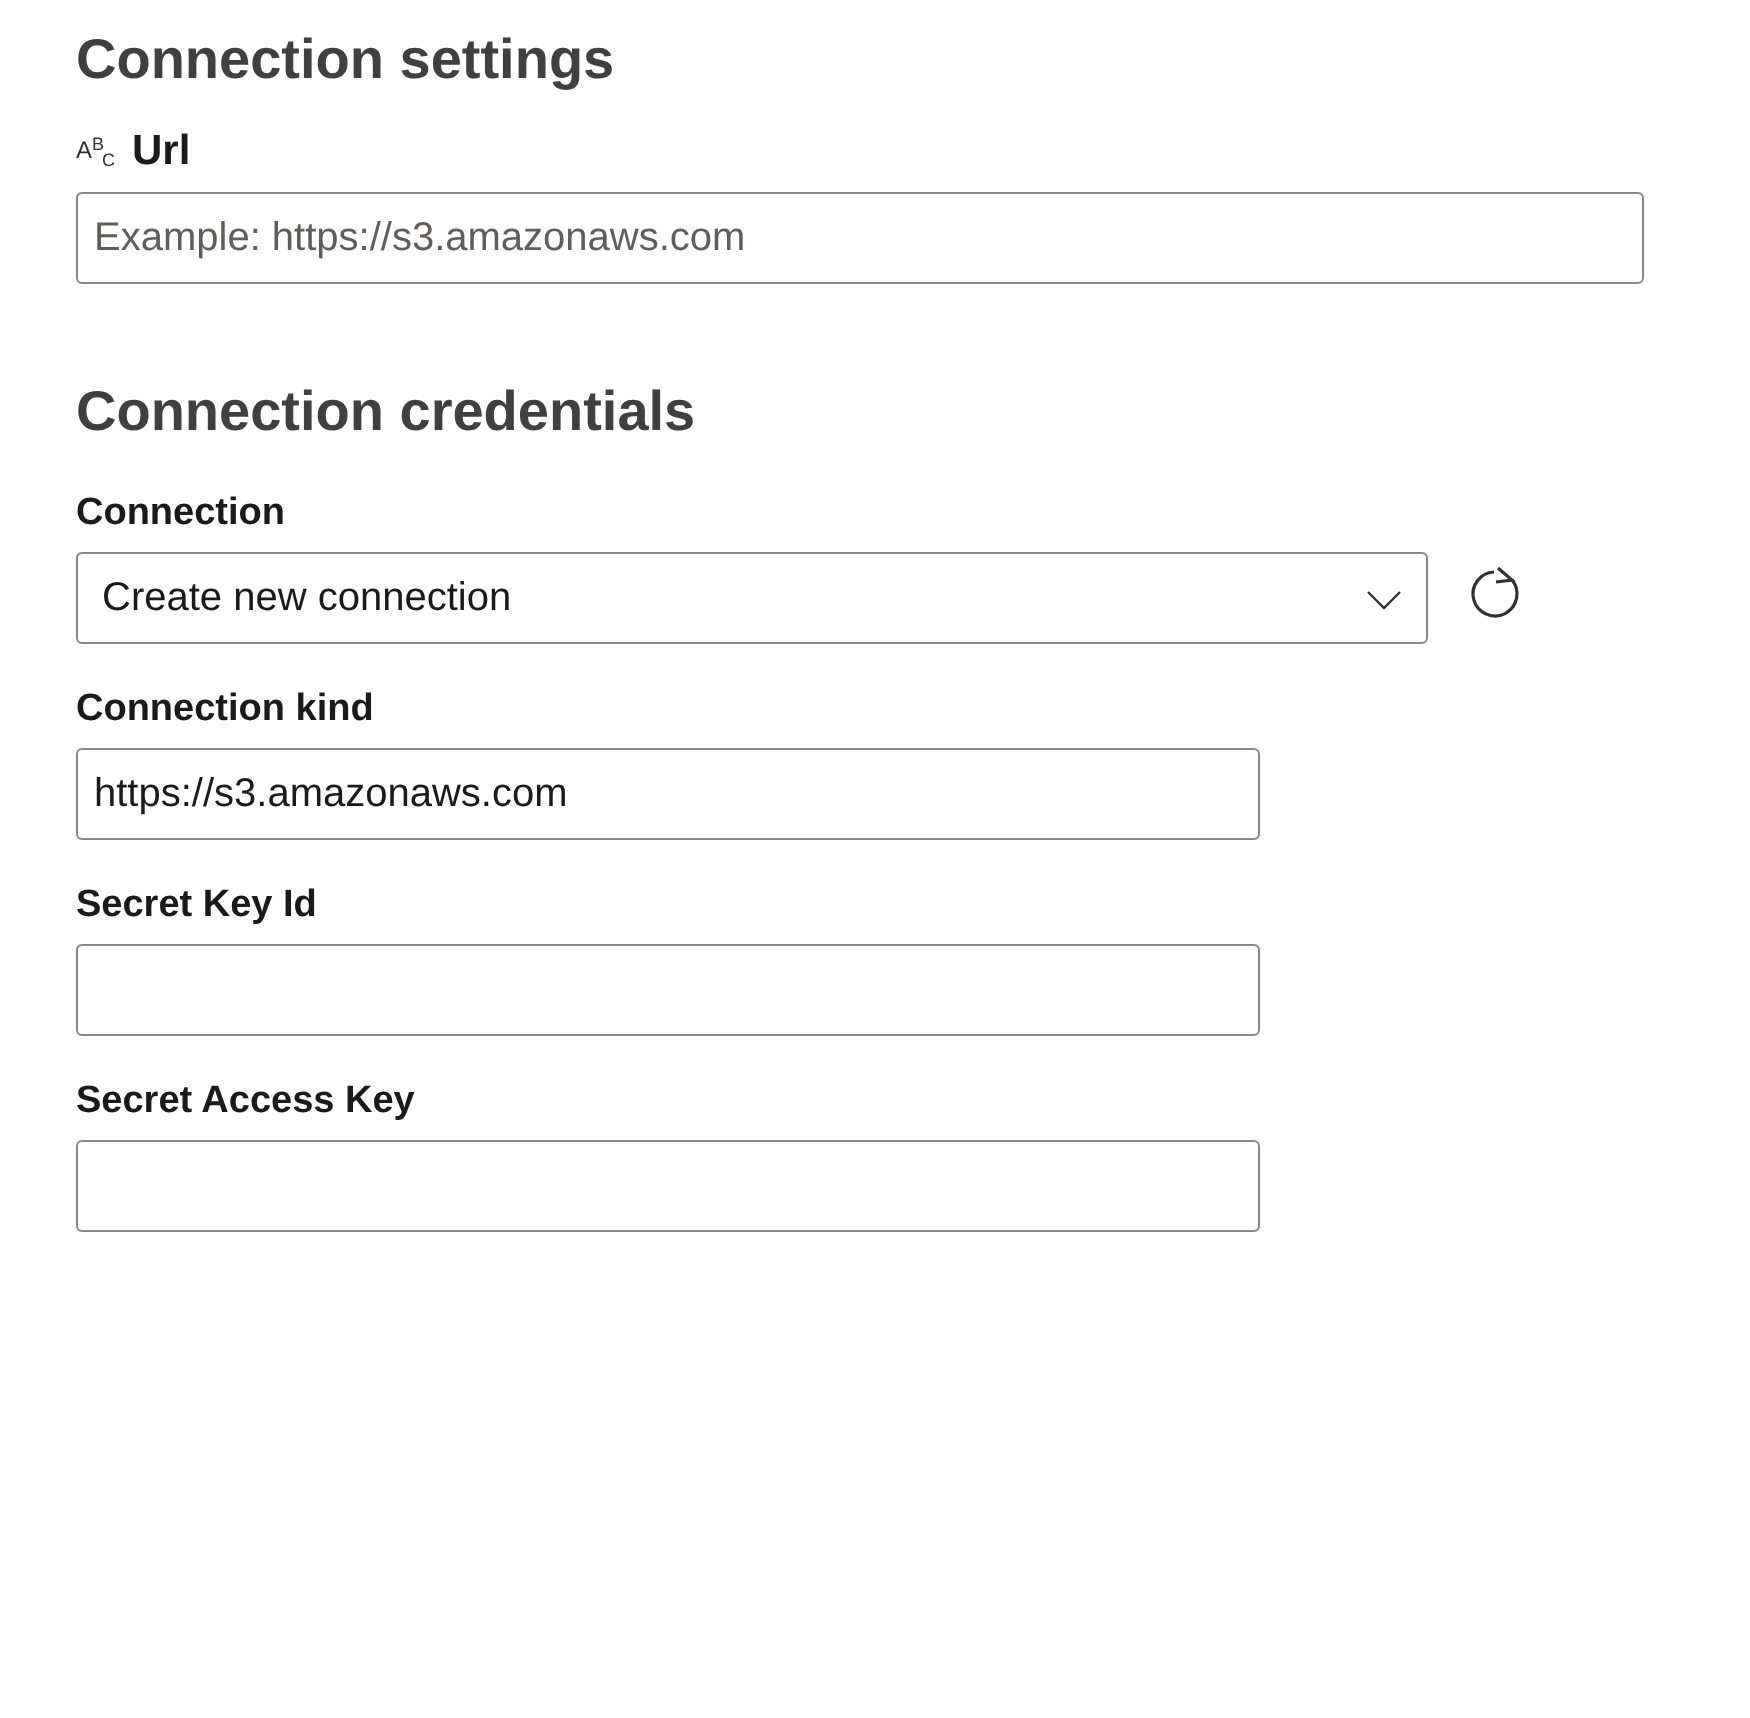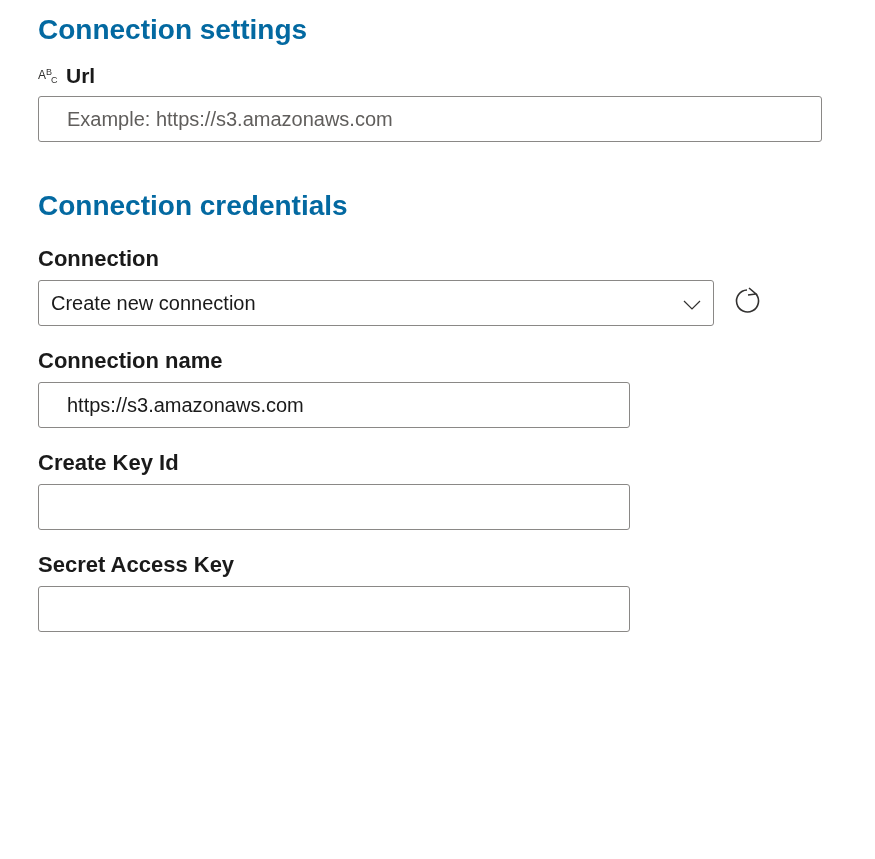--- a/index.html
+++ b/index.html
@@ -11,21 +11,21 @@
       font-family: "Segoe UI", -apple-system, BlinkMacSystemFont, sans-serif;
       background: #ffffff;
       padding: 14px 38px;
       width: 875px;
       color: #1a1a1a;
     }
     .section-title {
       font-size: 28px;
       font-weight: 700;
       margin-bottom: 18px;
-      color: #0369a1;
+      color: #404040;
     }
     .section-title.second {
       margin-top: 48px;
       margin-bottom: 24px;
     }
     .field-label-row {
       display: flex;
       align-items: center;
       gap: 6px;
       margin-bottom: 8px;
@@ -38,29 +38,29 @@
     }
     .abc-icon svg {
       display: block;
     }
     .field-label {
       font-size: 21px;
       font-weight: 600;
       color: #1a1a1a;
     }
     .field-label.regular {
-      font-size: 22px;
+      font-size: 19px;
       font-weight: 600;
     }
     .text-input {
       width: 784px;
       height: 46px;
       border: 1px solid #8a8886;
       border-radius: 3px;
-      padding: 0 28px;
+      padding: 0 8px;
       font-size: 20px;
       font-family: inherit;
       color: #1a1a1a;
       background: #ffffff;
       outline: none;
     }
     .text-input::placeholder {
       color: #605e5c;
     }
     .field-group {
@@ -144,28 +144,28 @@
     <span>
       <svg class="refresh-icon" viewBox="0 0 30 30">
         <path d="M 24 8 A 11 11 0 1 1 15 4" stroke="#323130" stroke-width="1.6" fill="none"></path>
         <path d="M 17 2 L 24 8 L 16 9" stroke="#323130" stroke-width="1.6" fill="none"></path>
       </svg>
     </span>
   </div>
 </div>
 
 <div class="field-group credentials-group">
-  <div class="field-label regular" style="margin-bottom:8px">Connection name</div>
+  <div class="field-label regular" style="margin-bottom:8px">Connection kind</div>
   <input type="text" class="text-input narrow" value="https://s3.amazonaws.com" style="">
 </div>
 
 <div class="field-group credentials-group">
 </div>
 
 <div class="field-group credentials-group">
-  <div class="field-label regular" style="margin-bottom:8px">Create Key Id</div>
+  <div class="field-label regular" style="margin-bottom:8px">Secret Key Id</div>
   <input type="text" class="text-input narrow" value="" style="">
 </div>
 
 <div class="field-group credentials-group">
   <div class="field-label regular" style="margin-bottom:8px">Secret Access Key</div>
   <input type="password" class="text-input narrow" value="" style="">
 </div>
 
 </body></html>

